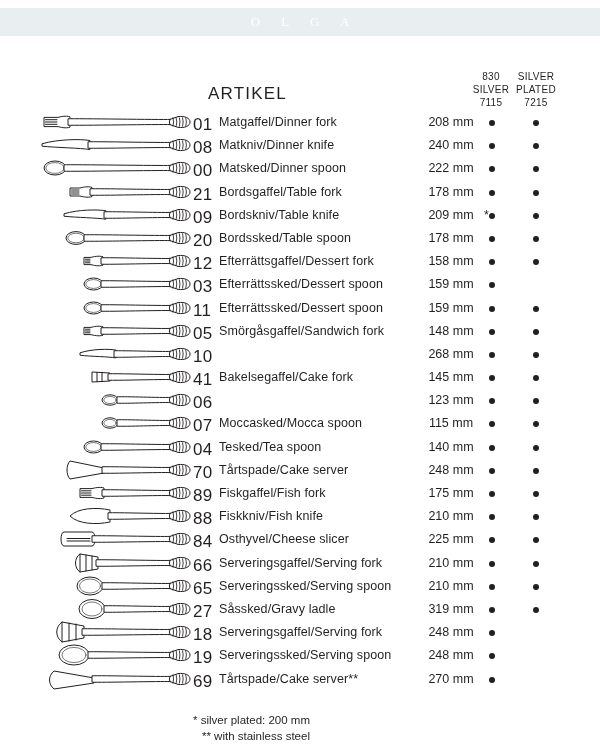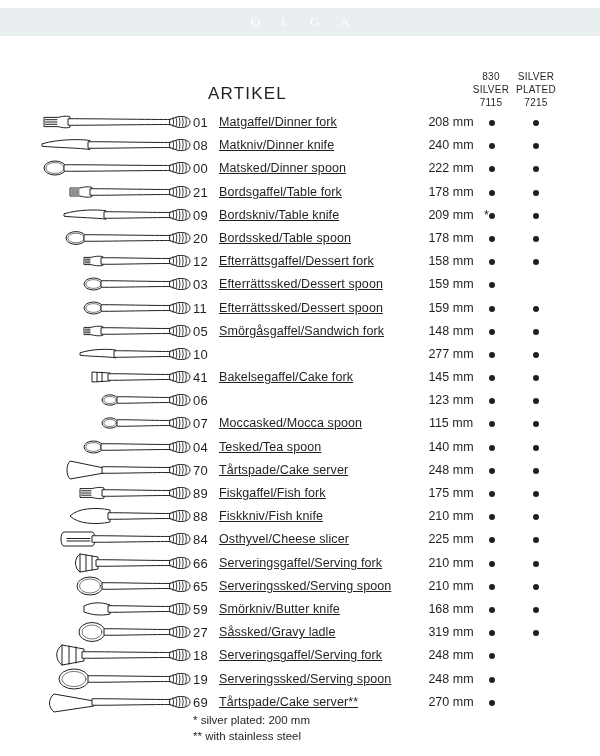--- a/index.html
+++ b/index.html
@@ -76,31 +76,30 @@
     width: 600px;
   }
   .row {
     position: relative;
     height: 23.2px;
   }
   .row .code {
     position: absolute;
     left: 193px;
     top: 1px;
-    font-size: 13px;
+    font-size: 17px;
     letter-spacing: 0.2px;
   }
   .row .name {
     position: absolute;
     left: 219px;
     top: 1px;
     font-size: 12.5px;
     letter-spacing: 0.1px;
     white-space: nowrap;
-    text-decoration: underline;
   }
   .row .len {
     position: absolute;
     left: 420px;
     top: 1px;
     width: 62px;
     text-align: center;
     font-size: 12.5px;
   }
   .row .star {
@@ -132,21 +131,21 @@
 
   
   .footnotes {
     position: absolute;
     left: 193px;
     top: 712px;
     font-size: 11.5px;
     line-height: 16px;
     color: #231f20;
   }
-  .footnotes div { white-space: nowrap; }
+  .footnotes div { white-space: nowrap; text-align: right; }
 </style>
 </head>
 <body>
 
 <div class="header-band"></div>
 <div class="header-title">O L G A</div>
 
 <div class="artikel-heading">ARTIKEL</div>
 
 <div class="col-head c830">
@@ -386,21 +385,21 @@
           <path d="M74,8.8 C82,8.4 122,9.8 130,9.4 L138,6.6 C145,5.8 150,8 150,12 C150,16 145,18.2 138,17.4 L130,14.6 C122,14.2 82,15.6 74,15.2 Z" stroke="#231f20" fill="#ffffff" stroke-width="1" stroke-linejoin="round"></path>
           <path d="M133,7.8 Q134.3,12 133,16.2" stroke="#231f20" fill="none" stroke-width="1" stroke-linejoin="round" stroke-linecap="round" opacity="0.85"></path>
           <path d="M136.2,7.8 Q137.5,12 136.2,16.2" stroke="#231f20" fill="none" stroke-width="1" stroke-linejoin="round" stroke-linecap="round" opacity="0.85"></path>
           <path d="M139.4,7.8 Q140.70000000000002,12 139.4,16.2" stroke="#231f20" fill="none" stroke-width="1" stroke-linejoin="round" stroke-linecap="round" opacity="0.85"></path>
           <path d="M142.6,7.8 Q143.9,12 142.6,16.2" stroke="#231f20" fill="none" stroke-width="1" stroke-linejoin="round" stroke-linecap="round" opacity="0.85"></path>
           <path d="M145.8,7.8 Q147.10000000000002,12 145.8,16.2" stroke="#231f20" fill="none" stroke-width="1" stroke-linejoin="round" stroke-linecap="round" opacity="0.85"></path>
           <path d="M130,9.2 Q128.5,12 130,14.8" stroke="#231f20" fill="none" stroke-width="1" stroke-linejoin="round" stroke-linecap="round"></path>
         </svg>
       </div>
       <span class="code">10</span>
-      <span class="len">277 mm</span>
+      <span class="len">268 mm</span>
       <span class="dot d1"></span>
       <span class="dot d2"></span>
     </div>
     <div class="row">
       <div class="art">
         <svg width="152" height="24" viewBox="0 0 152 24">
           <path d="M52,7 L52,17 L70,16 L70,8 Z" stroke="#231f20" fill="#ffffff" stroke-width="1" stroke-linejoin="round"></path>
           <path d="M57,7.4 L57,16.8" stroke="#231f20" fill="none" stroke-width="1" stroke-linejoin="round" stroke-linecap="round"></path>
           <path d="M62,7.2 L62,16.6" stroke="#231f20" fill="none" stroke-width="1" stroke-linejoin="round" stroke-linecap="round"></path>
           <path d="M68,8.8 C76,8.4 122,9.8 130,9.4 L138,6.6 C145,5.8 150,8 150,12 C150,16 145,18.2 138,17.4 L130,14.6 C122,14.2 76,15.6 68,15.2 Z" stroke="#231f20" fill="#ffffff" stroke-width="1" stroke-linejoin="round"></path>
@@ -598,39 +597,20 @@
       </div>
       <span class="code">65</span>
       <span class="name">Serveringssked/Serving spoon</span>
       <span class="len">210 mm</span>
       <span class="dot d1"></span>
       <span class="dot d2"></span>
     </div>
     <div class="row">
       <div class="art">
         <svg width="152" height="24" viewBox="0 0 152 24">
-          <path d="M44,9 C52,5 62,5 70,8 L70,17 C62,19 52,18 44,15 Z" stroke="#231f20" fill="#ffffff" stroke-width="1" stroke-linejoin="round"></path>
-          <path d="M68,8.8 C76,8.4 122,9.8 130,9.4 L138,6.6 C145,5.8 150,8 150,12 C150,16 145,18.2 138,17.4 L130,14.6 C122,14.2 76,15.6 68,15.2 Z" stroke="#231f20" fill="#ffffff" stroke-width="1" stroke-linejoin="round"></path>
-          <path d="M133,7.8 Q134.3,12 133,16.2" stroke="#231f20" fill="none" stroke-width="1" stroke-linejoin="round" stroke-linecap="round" opacity="0.85"></path>
-          <path d="M136.2,7.8 Q137.5,12 136.2,16.2" stroke="#231f20" fill="none" stroke-width="1" stroke-linejoin="round" stroke-linecap="round" opacity="0.85"></path>
-          <path d="M139.4,7.8 Q140.70000000000002,12 139.4,16.2" stroke="#231f20" fill="none" stroke-width="1" stroke-linejoin="round" stroke-linecap="round" opacity="0.85"></path>
-          <path d="M142.6,7.8 Q143.9,12 142.6,16.2" stroke="#231f20" fill="none" stroke-width="1" stroke-linejoin="round" stroke-linecap="round" opacity="0.85"></path>
-          <path d="M145.8,7.8 Q147.10000000000002,12 145.8,16.2" stroke="#231f20" fill="none" stroke-width="1" stroke-linejoin="round" stroke-linecap="round" opacity="0.85"></path>
-          <path d="M130,9.2 Q128.5,12 130,14.8" stroke="#231f20" fill="none" stroke-width="1" stroke-linejoin="round" stroke-linecap="round"></path>
-        </svg>
-      </div>
-      <span class="code">59</span>
-      <span class="name">Smörkniv/Butter knife</span>
-      <span class="len">168 mm</span>
-      <span class="dot d1"></span>
-      <span class="dot d2"></span>
-    </div>
-    <div class="row">
-      <div class="art">
-        <svg width="152" height="24" viewBox="0 0 152 24">
           <ellipse cx="52" cy="12" rx="13" ry="9.5" stroke="#231f20" fill="#ffffff" stroke-width="1" stroke-linejoin="round"></ellipse>
           <ellipse cx="52" cy="12" rx="10" ry="7" stroke="#231f20" fill="none" stroke-width="1" stroke-linejoin="round" stroke-linecap="round" opacity="0.6"></ellipse>
           <path d="M64,8.8 C72,8.4 122,9.8 130,9.4 L138,6.6 C145,5.8 150,8 150,12 C150,16 145,18.2 138,17.4 L130,14.6 C122,14.2 72,15.6 64,15.2 Z" stroke="#231f20" fill="#ffffff" stroke-width="1" stroke-linejoin="round"></path>
           <path d="M133,7.8 Q134.3,12 133,16.2" stroke="#231f20" fill="none" stroke-width="1" stroke-linejoin="round" stroke-linecap="round" opacity="0.85"></path>
           <path d="M136.2,7.8 Q137.5,12 136.2,16.2" stroke="#231f20" fill="none" stroke-width="1" stroke-linejoin="round" stroke-linecap="round" opacity="0.85"></path>
           <path d="M139.4,7.8 Q140.70000000000002,12 139.4,16.2" stroke="#231f20" fill="none" stroke-width="1" stroke-linejoin="round" stroke-linecap="round" opacity="0.85"></path>
           <path d="M142.6,7.8 Q143.9,12 142.6,16.2" stroke="#231f20" fill="none" stroke-width="1" stroke-linejoin="round" stroke-linecap="round" opacity="0.85"></path>
           <path d="M145.8,7.8 Q147.10000000000002,12 145.8,16.2" stroke="#231f20" fill="none" stroke-width="1" stroke-linejoin="round" stroke-linecap="round" opacity="0.85"></path>
           <path d="M130,9.2 Q128.5,12 130,14.8" stroke="#231f20" fill="none" stroke-width="1" stroke-linejoin="round" stroke-linecap="round"></path>
         </svg>

